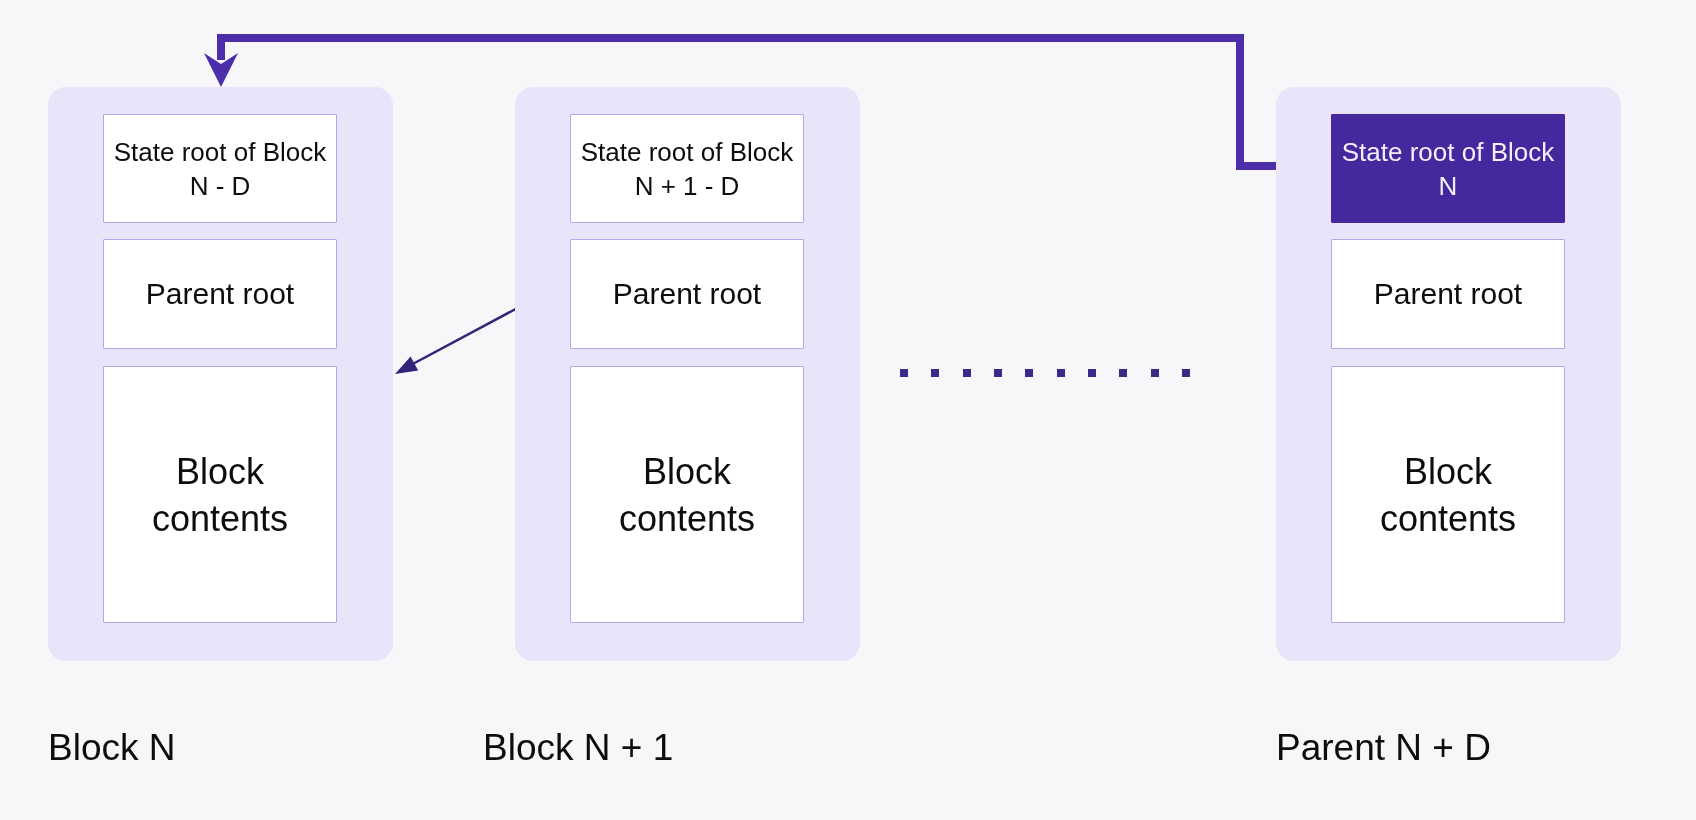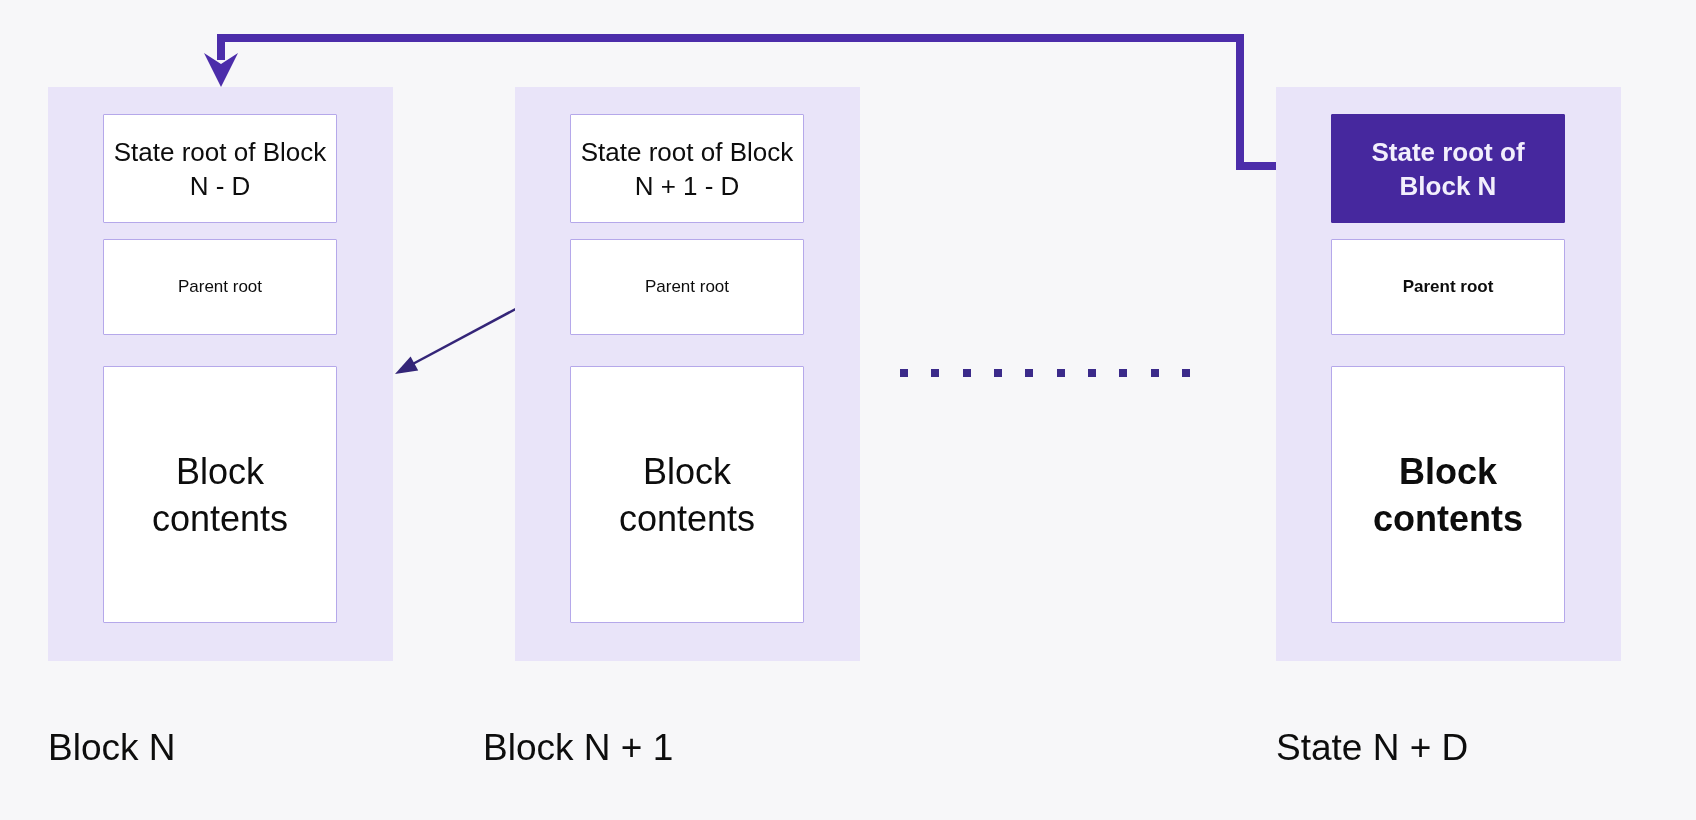--- a/index.html
+++ b/index.html
@@ -16,32 +16,33 @@
   }
   html,body{margin:0;padding:0;}
   body{background:var(--bg);font-family:"Liberation Sans", sans-serif;}
   .canvas{
     position:relative;width:1696px;height:820px;background:var(--bg);overflow:hidden;
   }
   .arrows{position:absolute;left:0;top:0;width:1696px;height:820px;pointer-events:none;}
   .column{
     position:absolute;top:87px;width:345px;height:574px;
     background:var(--column_fill);
+    border-radius:18px;
   }
   .col-0{left:48px;}
   .col-1{left:483px;margin-left:32px;}
-  .col-2{left:1276px;font-weight:bold;}
+  .col-2{left:1276px;}
   .box{
     position:absolute;left:55px;width:234px;box-sizing:border-box;
     background:var(--box_fill);border:1.5px solid var(--box_border);border-radius:1px;
     display:flex;align-items:center;justify-content:center;text-align:center;
     color:var(--text);
   }
   .box-state{top:27px;height:109px;font-size:26px;line-height:34px;padding:0 8px;}
-  .box-parent{top:152px;height:96px;font-size:17px;line-height:34px;}
+  .box-parent{top:152px;height:110px;font-size:30px;line-height:34px;}
   .box-contents{top:279px;height:257px;font-size:36px;line-height:47px;padding:0 30px;}
   .box.highlight{
     background:var(--highlight_fill);border-color:var(--highlight_fill);color:var(--highlight_text);
   }
   .block-label{
     position:absolute;top:727px;width:345px;
     font-size:37px;color:var(--text);white-space:nowrap;
   }
   .label-0{left:48px;}
   .label-1{left:483px;}
@@ -101,15 +102,15 @@
       <span></span>
       <span></span>
       <span></span>
       <span></span>
       <span></span>
       <span></span>
     </div>
 
   <div class="block-label label-0">Block N</div>
   <div class="block-label label-1">Block N + 1</div>
-  <div class="block-label label-2">State N + D</div>
+  <div class="block-label label-2">Parent N + D</div>
 
 </div>
 
 </body></html>

